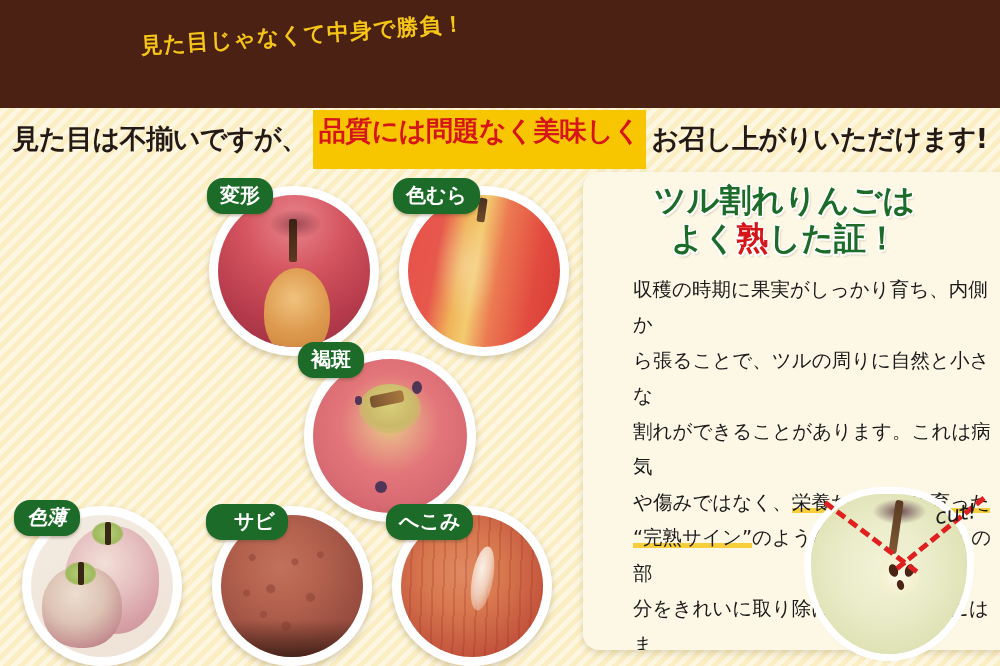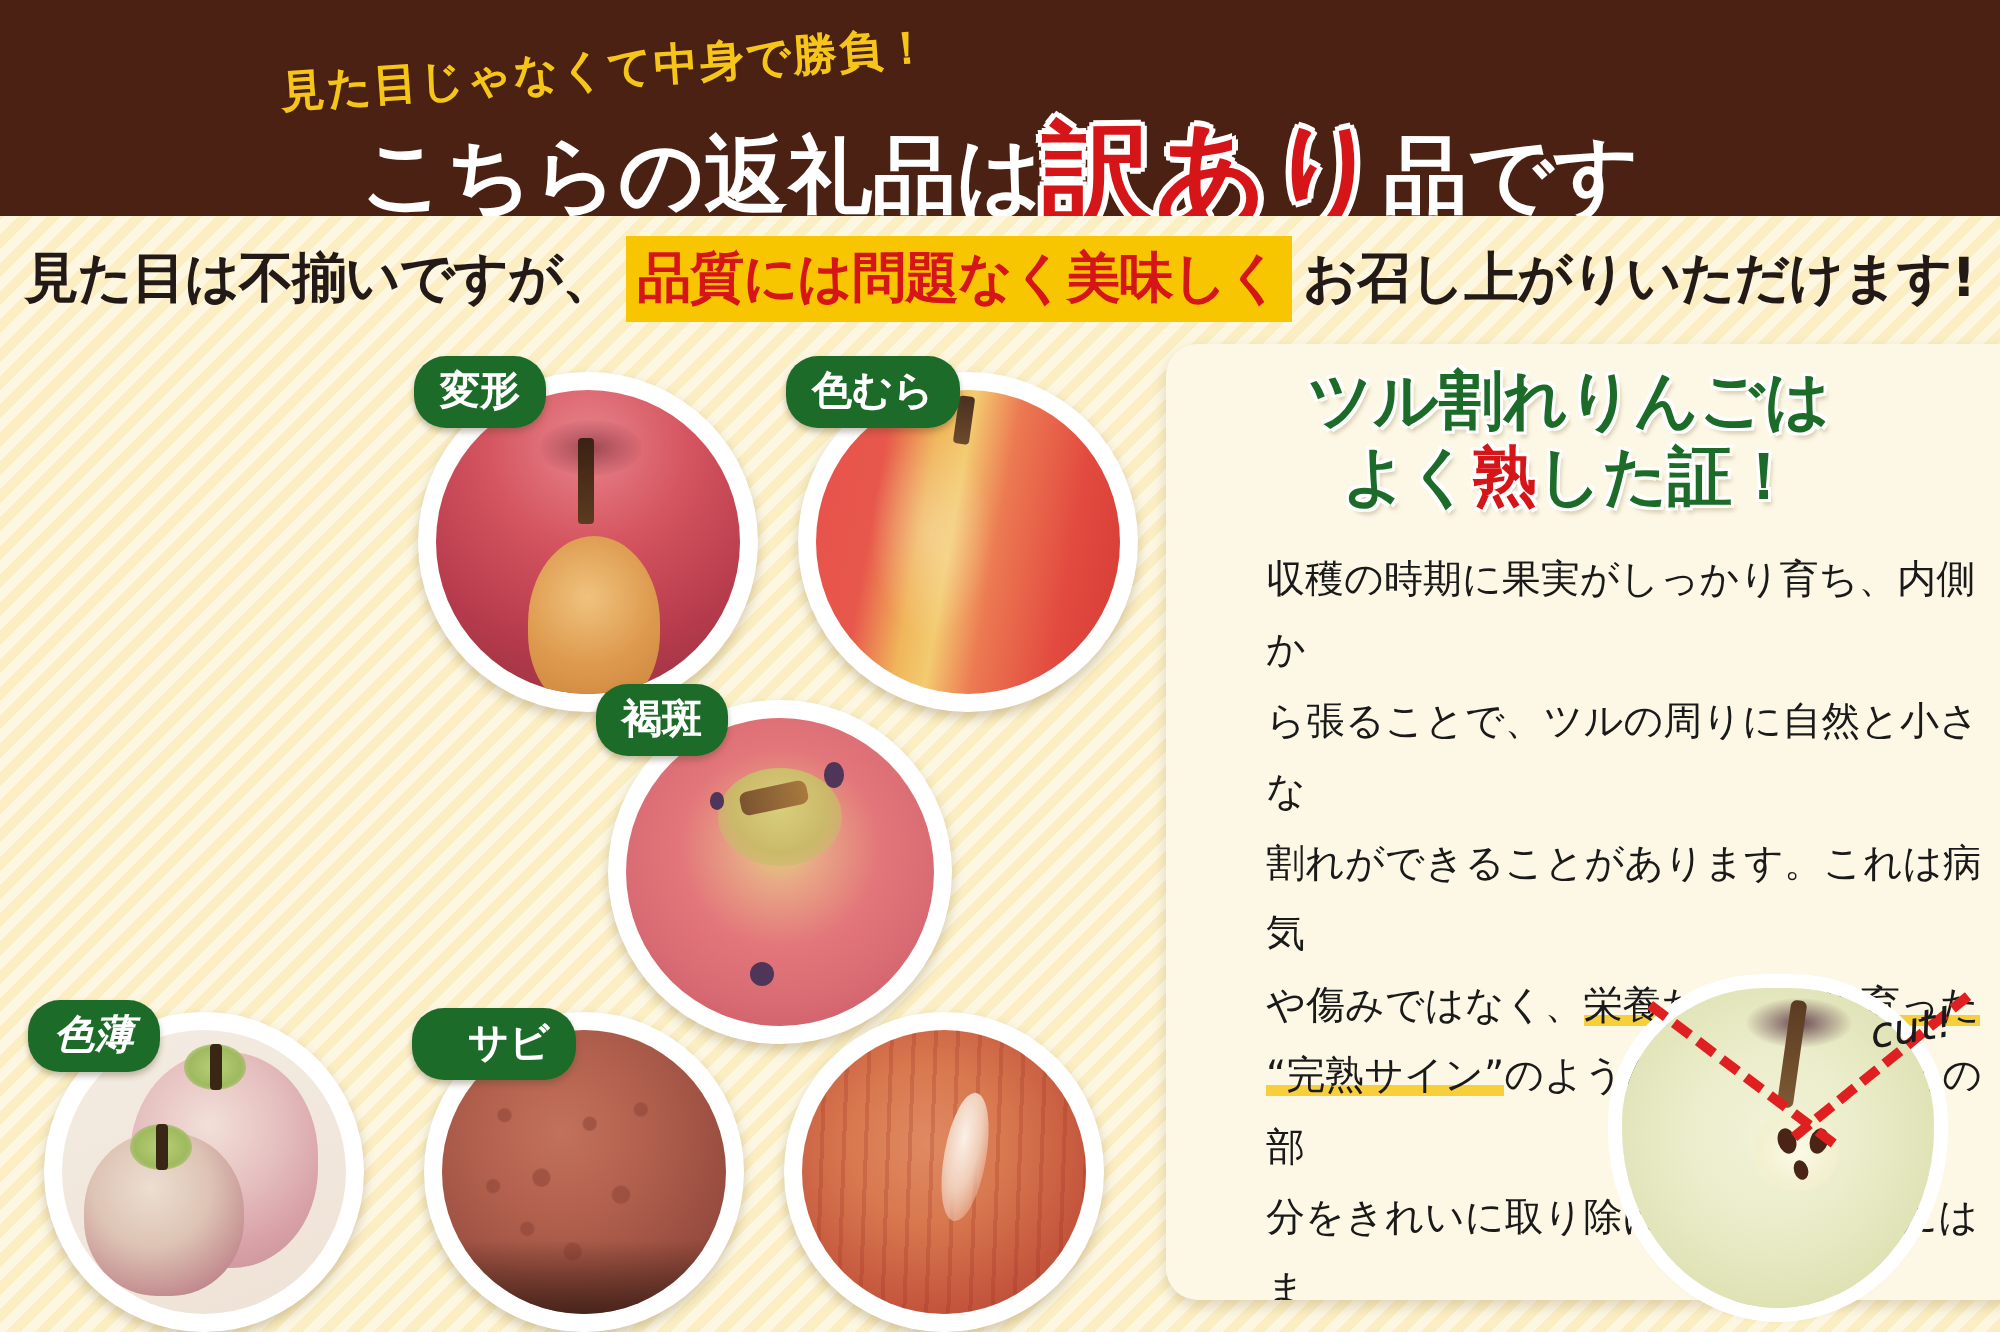--- a/index.html
+++ b/index.html
@@ -49,21 +49,21 @@
   .subtitle{
     position:absolute;left:0;top:108px;width:1000px;height:62px;
     display:flex;align-items:center;justify-content:center;
     white-space:nowrap;
   }
   .subtitle .t{
     color:#231916;font-size:27px;font-weight:bold;letter-spacing:-0.5px;
   }
   .subtitle .hl{
     background:#f7c600;color:#d61518;font-size:27px;font-weight:bold;
-    padding:3px 6px 4px 6px;margin:0 5px;letter-spacing:-0.5px;
+    padding:3px 6px 20px 6px;margin:0 5px;letter-spacing:-0.5px;
   }
 
   
   .cell{position:absolute;}
   .disc{
     position:absolute;left:0;top:0;
     border-radius:50%;
     background:#ffffff;
     box-shadow:0 3px 6px rgba(120,95,50,.30);
     overflow:hidden;
@@ -231,23 +231,20 @@
     font-family:"DejaVu Sans","Liberation Sans",sans-serif;
   }
 </style>
 </head>
 <body>
 
 <div id="page">
 
   <div class="header">
     <div class="hdr-kicker">見た目じゃなくて中身で勝負！</div>
-    <div class="hdr-main">
-      <span class="w">こちらの返礼品は</span><span class="r">訳あり</span><span class="w">品です</span>
-    </div>
   </div>
 
   <div class="subtitle">
     <span class="t">見た目は不揃いですが、</span>
     <span class="hl">品質には問題なく美味しく</span>
     <span class="t">お召し上がりいただけます!</span>
   </div>
 
 
   <div class="cell" style="left:205px;top:178px;width:178px;height:178px;">
@@ -321,20 +318,21 @@
 
   <div class="cell" style="left:388px;top:500px;width:168px;height:166px;">
     <div class="disc" style="width:160px;height:160px;left:4px;top:6px;">
       <div class="inner">
           <div class="apple a-hekomi">
             <i class="str"></i>
             <i class="dent"></i>
           </div>
         </div>
     </div>
+    <div class="pill" style="left:-2px;top:4px;">へこみ</div>
   </div>
 
   <div class="panel">
     <div class="panel-h">
       <span class="ln">ツル割れりんごは</span>
       <span class="ln"><span>よく</span><span class="hot">熟</span><span>した証！</span></span>
     </div>
     <div class="panel-body">
       <p>収穫の時期に果実がしっかり育ち、内側か</p>
       <p>ら張ることで、ツルの周りに自然と小さな</p>

